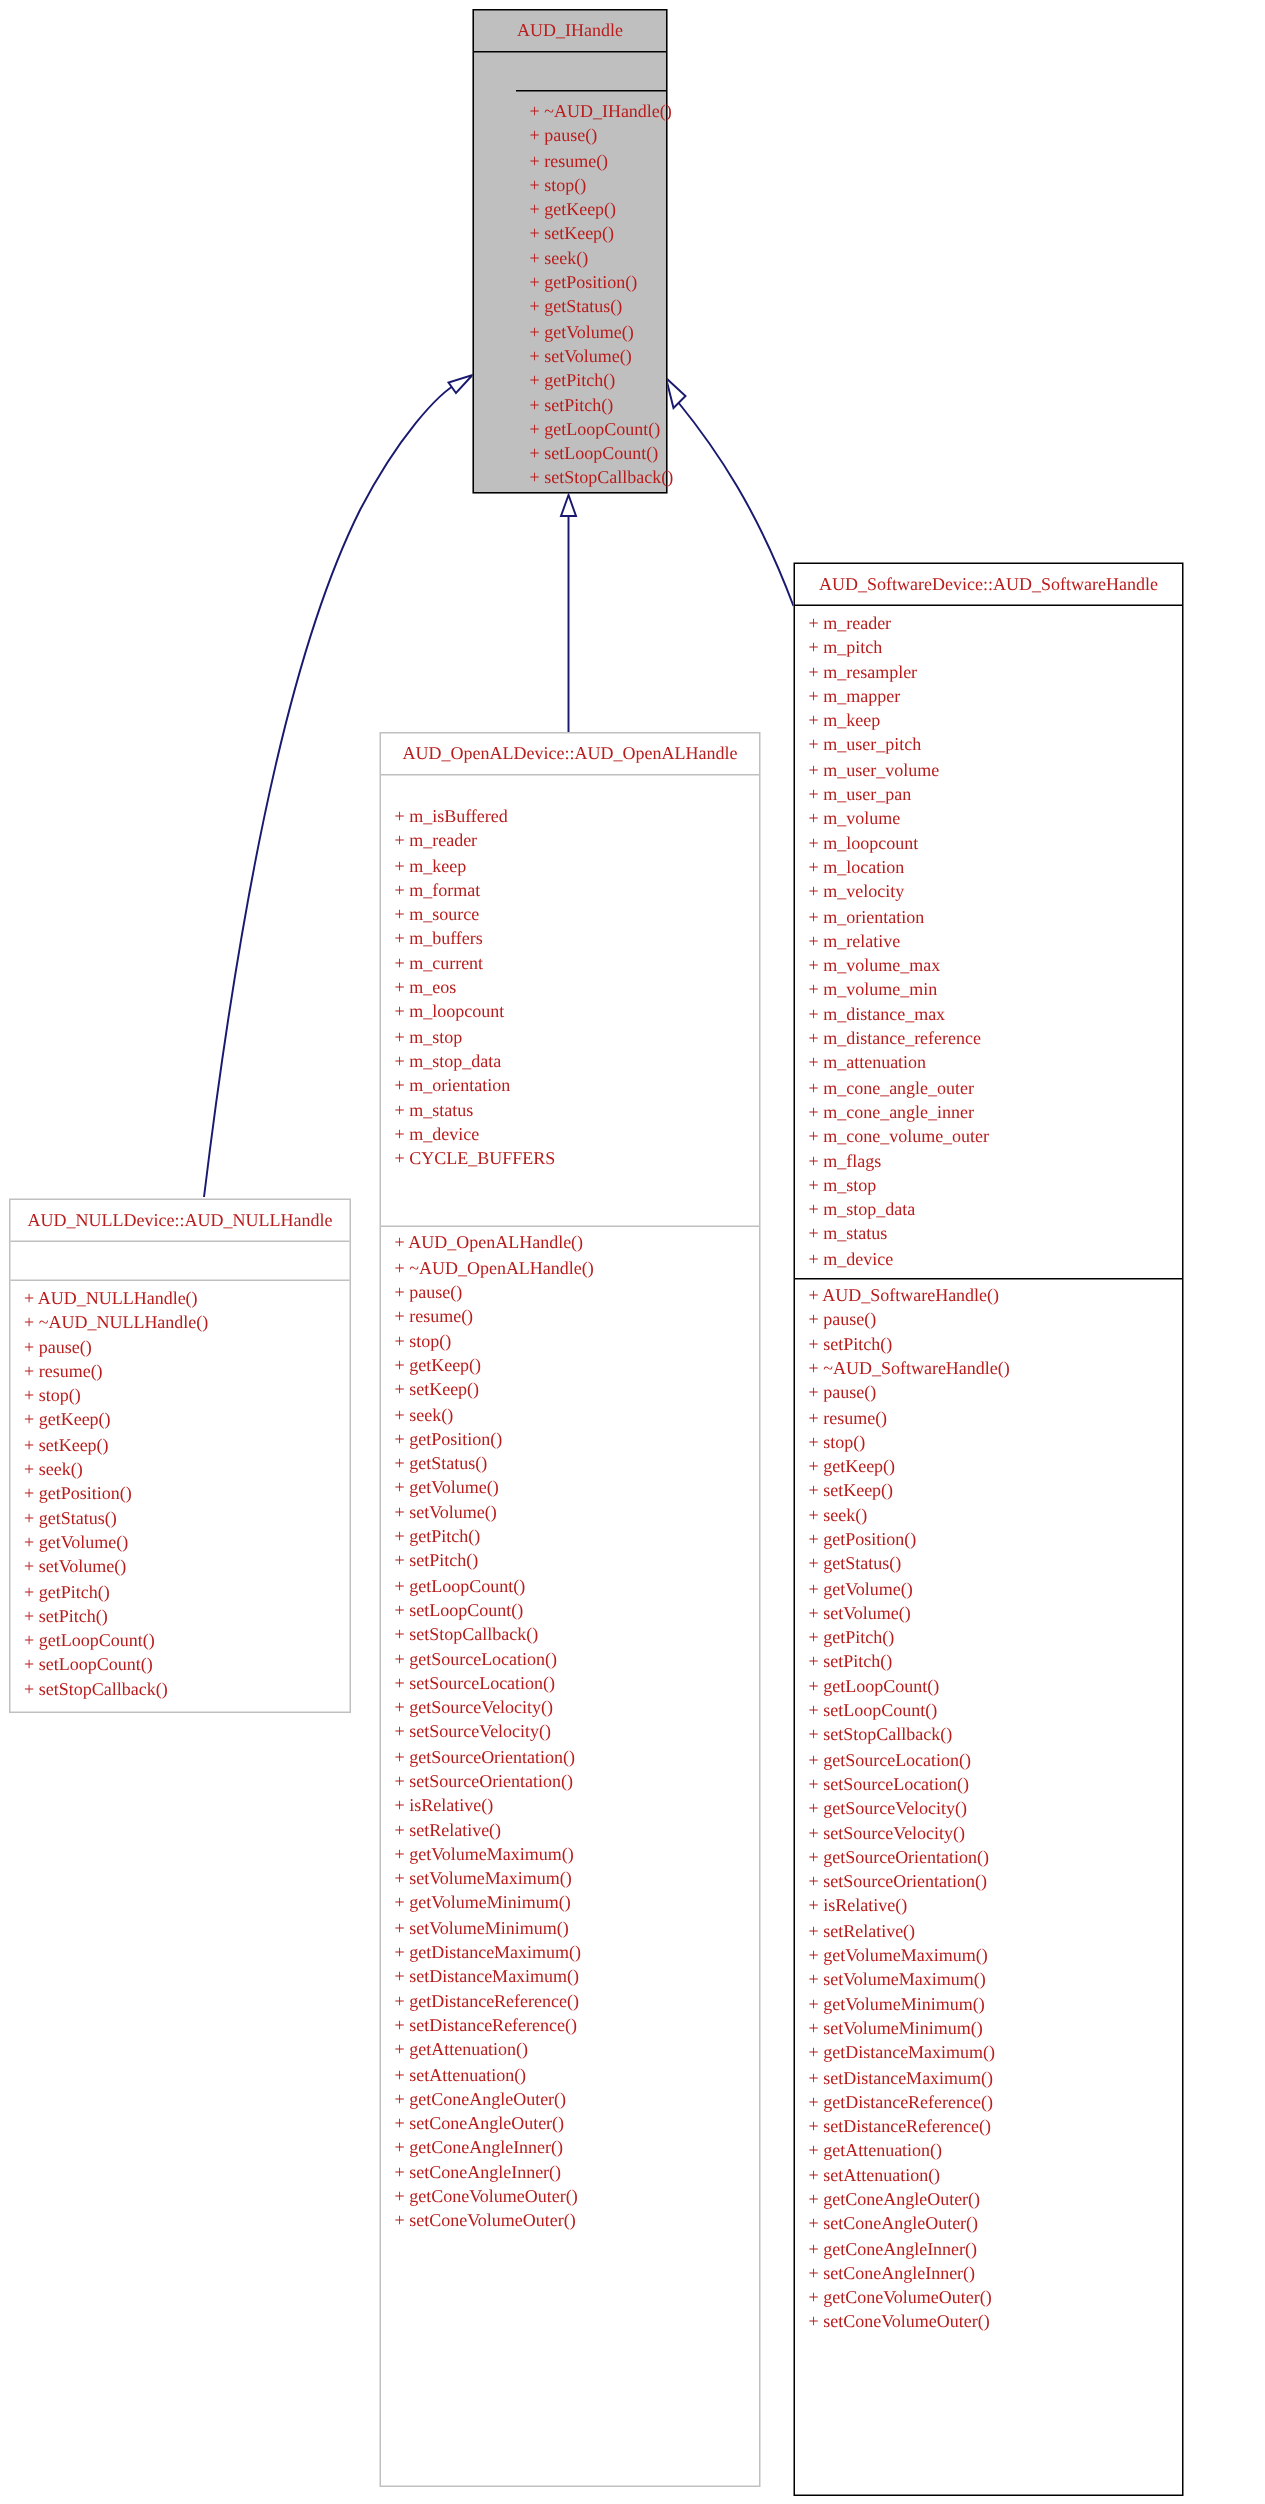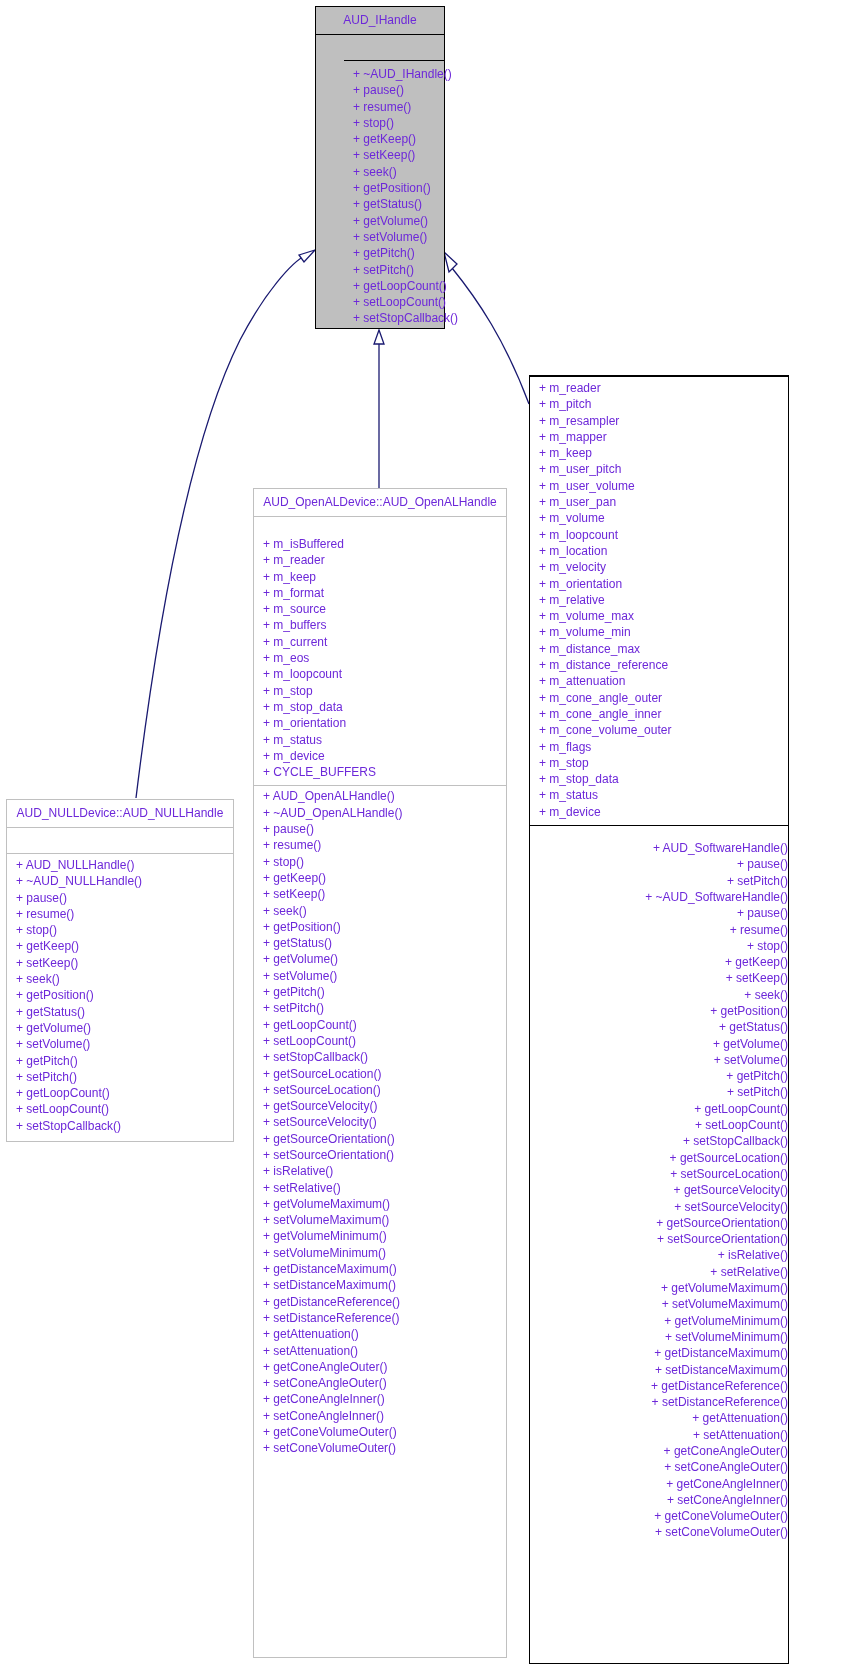--- a/index.html
+++ b/index.html
@@ -2,23 +2,23 @@
 <html><head>
   <meta charset="utf-8">
   <style>
     html, body { margin: 0; padding: 0; background: #ffffff; }
     body { width: 843px; height: 1669px; position: relative; overflow: hidden; }
     .diagram { position: absolute; left: 0; top: 0; width: 843px; height: 1669px; }
     svg.edges { position: absolute; left: 0; top: 0; width: 843px; height: 1669px; }
     .cls {
       position: absolute;
       box-sizing: border-box;
-      font-family: Liberation Sans, sans-serif;
+      font-family: Liberation Serif, serif;
       font-size: 12px;
-      color: #6d28d9;
+      color: #b91c1c;
       background: #fff;
     }
     .cls.base { background: #bfbfbf; border: 1px solid #000; }
     .cls.light { border: 1px solid #c0c0c0; }
     .cls.dark { border: 1px solid #000; }
     .cls .title {
       box-sizing: border-box;
       text-align: center;
       white-space: nowrap;
       line-height: 16px;
@@ -114,21 +114,21 @@
       <div class="row">+ m_current</div>
       <div class="row">+ m_eos</div>
       <div class="row">+ m_loopcount</div>
       <div class="row">+ m_stop</div>
       <div class="row">+ m_stop_data</div>
       <div class="row">+ m_orientation</div>
       <div class="row">+ m_status</div>
       <div class="row">+ m_device</div>
       <div class="row">+ CYCLE_BUFFERS</div>
     </div>
-    <div class="section sep" style="padding-top:2px;">
+    <div class="section sep" style="padding-top:2px;margin-top:32px;">
       <div class="row">+ AUD_OpenALHandle()</div>
       <div class="row">+ ~AUD_OpenALHandle()</div>
       <div class="row">+ pause()</div>
       <div class="row">+ resume()</div>
       <div class="row">+ stop()</div>
       <div class="row">+ getKeep()</div>
       <div class="row">+ setKeep()</div>
       <div class="row">+ seek()</div>
       <div class="row">+ getPosition()</div>
       <div class="row">+ getStatus()</div>
@@ -160,20 +160,21 @@
       <div class="row">+ getConeAngleOuter()</div>
       <div class="row">+ setConeAngleOuter()</div>
       <div class="row">+ getConeAngleInner()</div>
       <div class="row">+ setConeAngleInner()</div>
       <div class="row">+ getConeVolumeOuter()</div>
       <div class="row">+ setConeVolumeOuter()</div>
     </div>
   </div>
 
   <div class="cls dark" style="left:529px; top:375px; width:260px; height:1289px;">
+    <div class="title" style="height:27px;">AUD_SoftwareDevice::AUD_SoftwareHandle</div>
     <div class="section sep" style="padding-top:3px; padding-bottom:5px;">
       <div class="row">+ m_reader</div>
       <div class="row">+ m_pitch</div>
       <div class="row">+ m_resampler</div>
       <div class="row">+ m_mapper</div>
       <div class="row">+ m_keep</div>
       <div class="row">+ m_user_pitch</div>
       <div class="row">+ m_user_volume</div>
       <div class="row">+ m_user_pan</div>
       <div class="row">+ m_volume</div>
@@ -189,21 +190,21 @@
       <div class="row">+ m_attenuation</div>
       <div class="row">+ m_cone_angle_outer</div>
       <div class="row">+ m_cone_angle_inner</div>
       <div class="row">+ m_cone_volume_outer</div>
       <div class="row">+ m_flags</div>
       <div class="row">+ m_stop</div>
       <div class="row">+ m_stop_data</div>
       <div class="row">+ m_status</div>
       <div class="row">+ m_device</div>
     </div>
-    <div class="section sep" style="padding-top:14px;text-align:right;">
+    <div class="section sep" style="padding-top:2px;">
       <div class="row">+ AUD_SoftwareHandle()</div>
       <div class="row">+ pause()</div>
       <div class="row">+ setPitch()</div>
       <div class="row">+ ~AUD_SoftwareHandle()</div>
       <div class="row">+ pause()</div>
       <div class="row">+ resume()</div>
       <div class="row">+ stop()</div>
       <div class="row">+ getKeep()</div>
       <div class="row">+ setKeep()</div>
       <div class="row">+ seek()</div>

